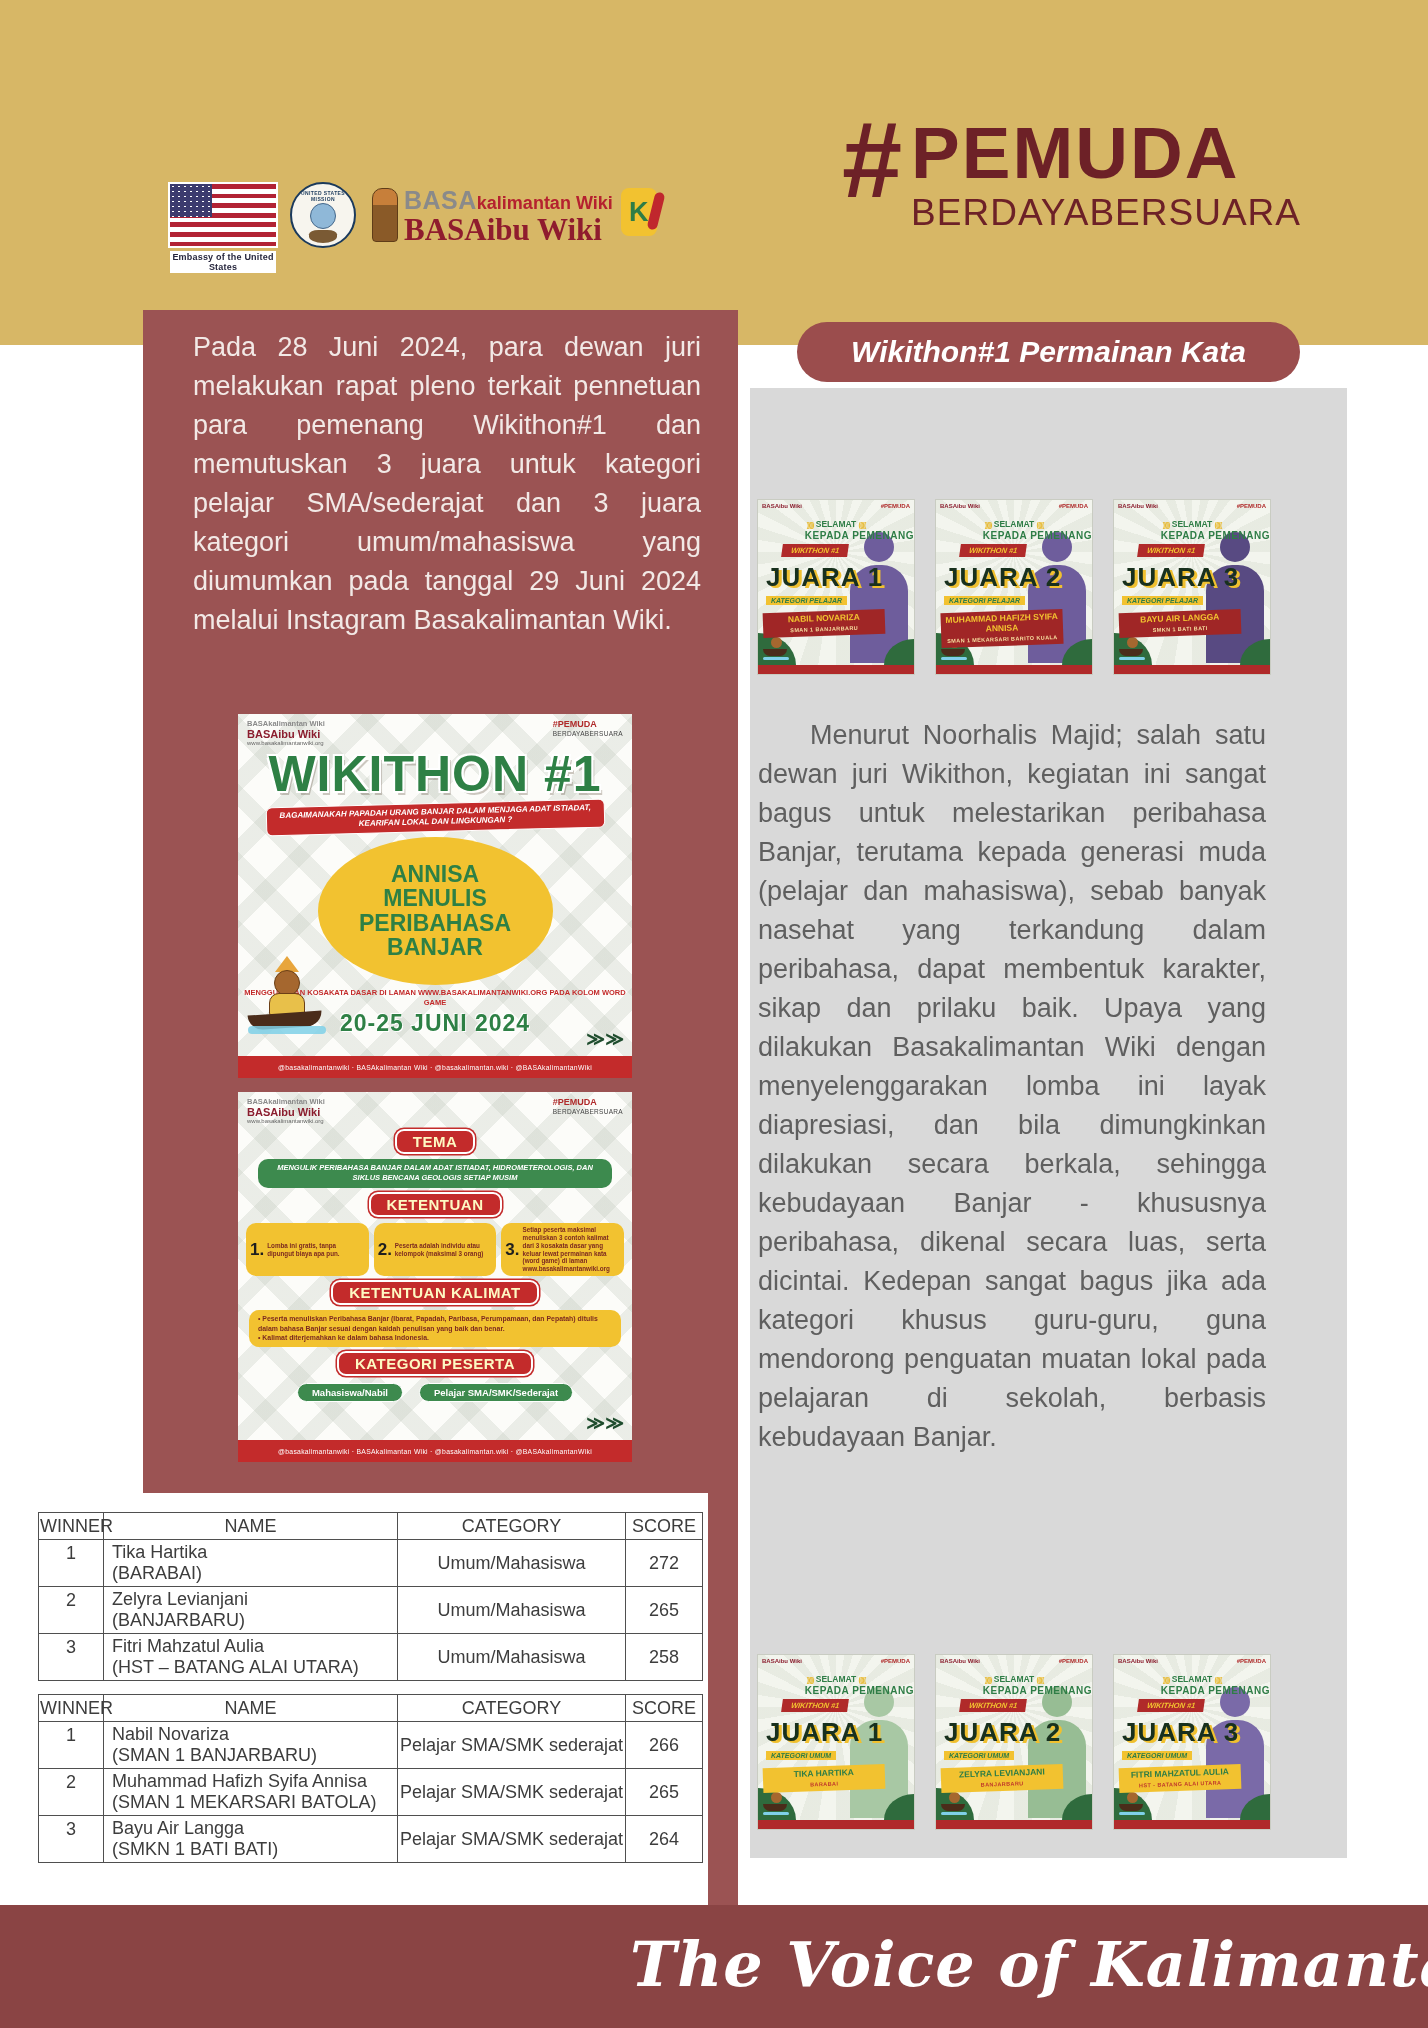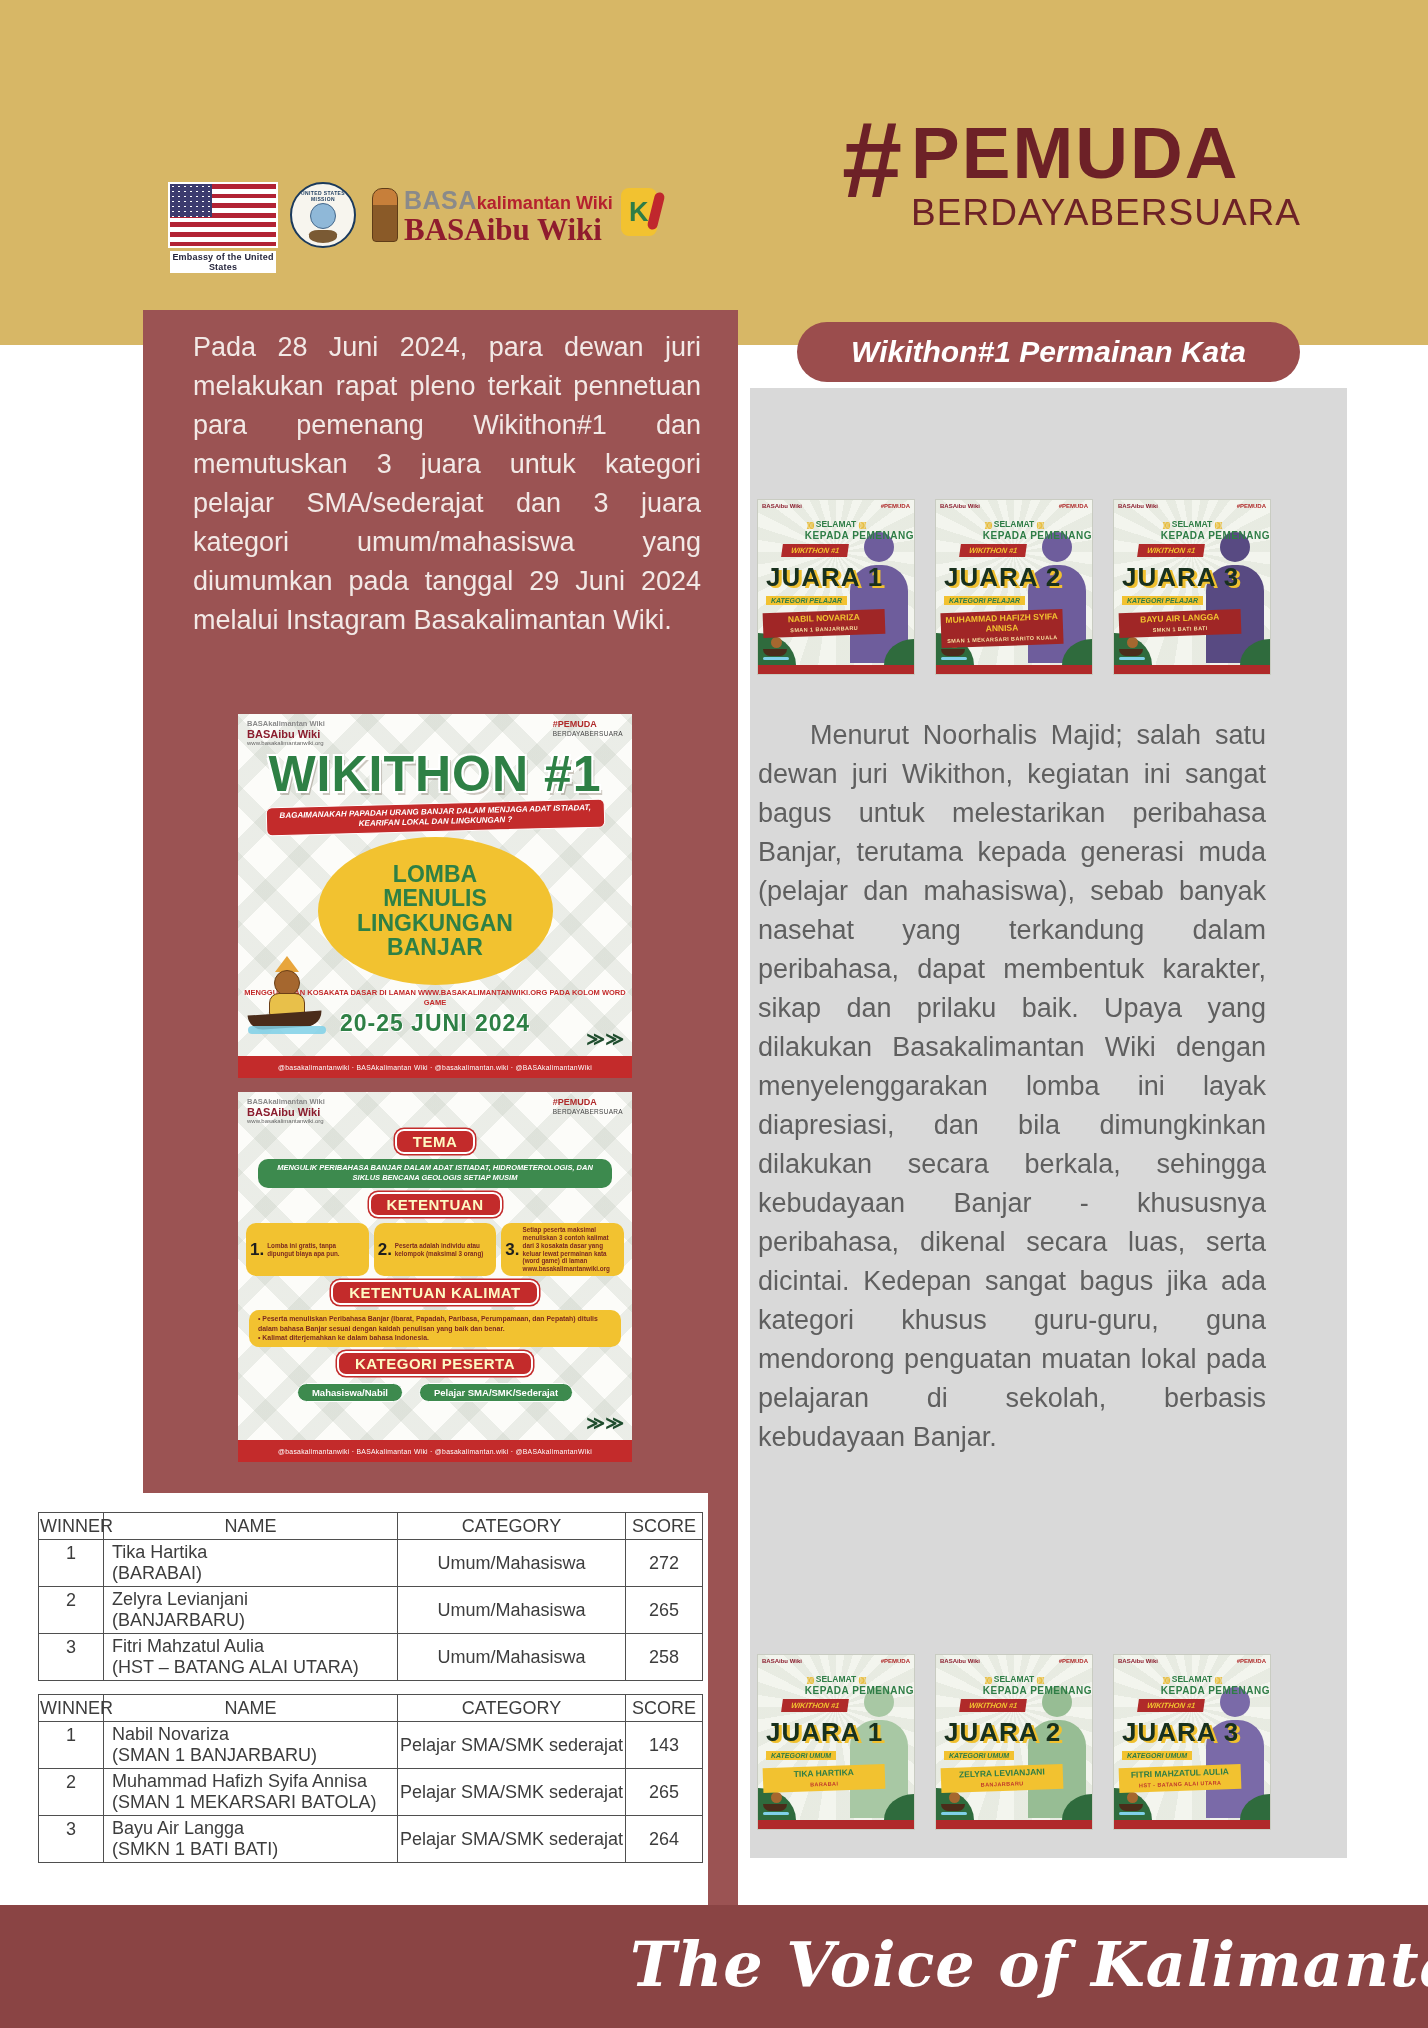--- a/index.html
+++ b/index.html
@@ -190,21 +190,21 @@
         <div class="pl2">BASAibu Wiki</div>
         <div class="pl3">www.basakalimantanwiki.org</div>
       </div>
       <div class="p-pemuda">
         <div class="pp1">#PEMUDA</div>
         <div class="pp2">BERDAYABERSUARA</div>
       </div>
     </div>
     <div class="p-title">WIKITHON #1</div>
     <div class="p-ribbon">BAGAIMANAKAH PAPADAH URANG BANJAR DALAM MENJAGA ADAT ISTIADAT, KEARIFAN LOKAL DAN LINGKUNGAN ?</div>
-    <div class="p-circle">LOMBA MENULIS LINGKUNGAN BANJAR</div>
+    <div class="p-circle">ANNISA MENULIS PERIBAHASA BANJAR</div>
     <div class="p-sub">MENGGUNAKAN KOSAKATA DASAR DI LAMAN WWW.BASAKALIMANTANWIKI.ORG PADA KOLOM WORD GAME</div>
     <div class="p-dates">20-25 JUNI 2024</div>
     <div class="p-mascot">
       <div class="pm-hat"></div>
         <div class="pm-head"></div>
         <div class="pm-body"></div>
         <div class="pm-canoe"></div>
         <div class="pm-water"></div>
     </div>
     <div class="p-arrows">≫≫</div>
@@ -329,21 +329,21 @@
     </thead>
     <tbody>
 
         <tr>
           <td class="c-win">1</td>
           <td class="c-name">
             <div actable="false">Nabil Novariza</div>
             <div>(SMAN 1 BANJARBARU)</div>
           </td>
           <td class="c-cat">Pelajar SMA/SMK sederajat</td>
-          <td class="c-score">143</td>
+          <td class="c-score">266</td>
         </tr>
 
         <tr>
           <td class="c-win">2</td>
           <td class="c-name">
             <div actable="false">Muhammad Hafizh Syifa Annisa</div>
             <div>(SMAN 1 MEKARSARI BATOLA)</div>
           </td>
           <td class="c-cat">Pelajar SMA/SMK sederajat</td>
           <td class="c-score">265</td>

